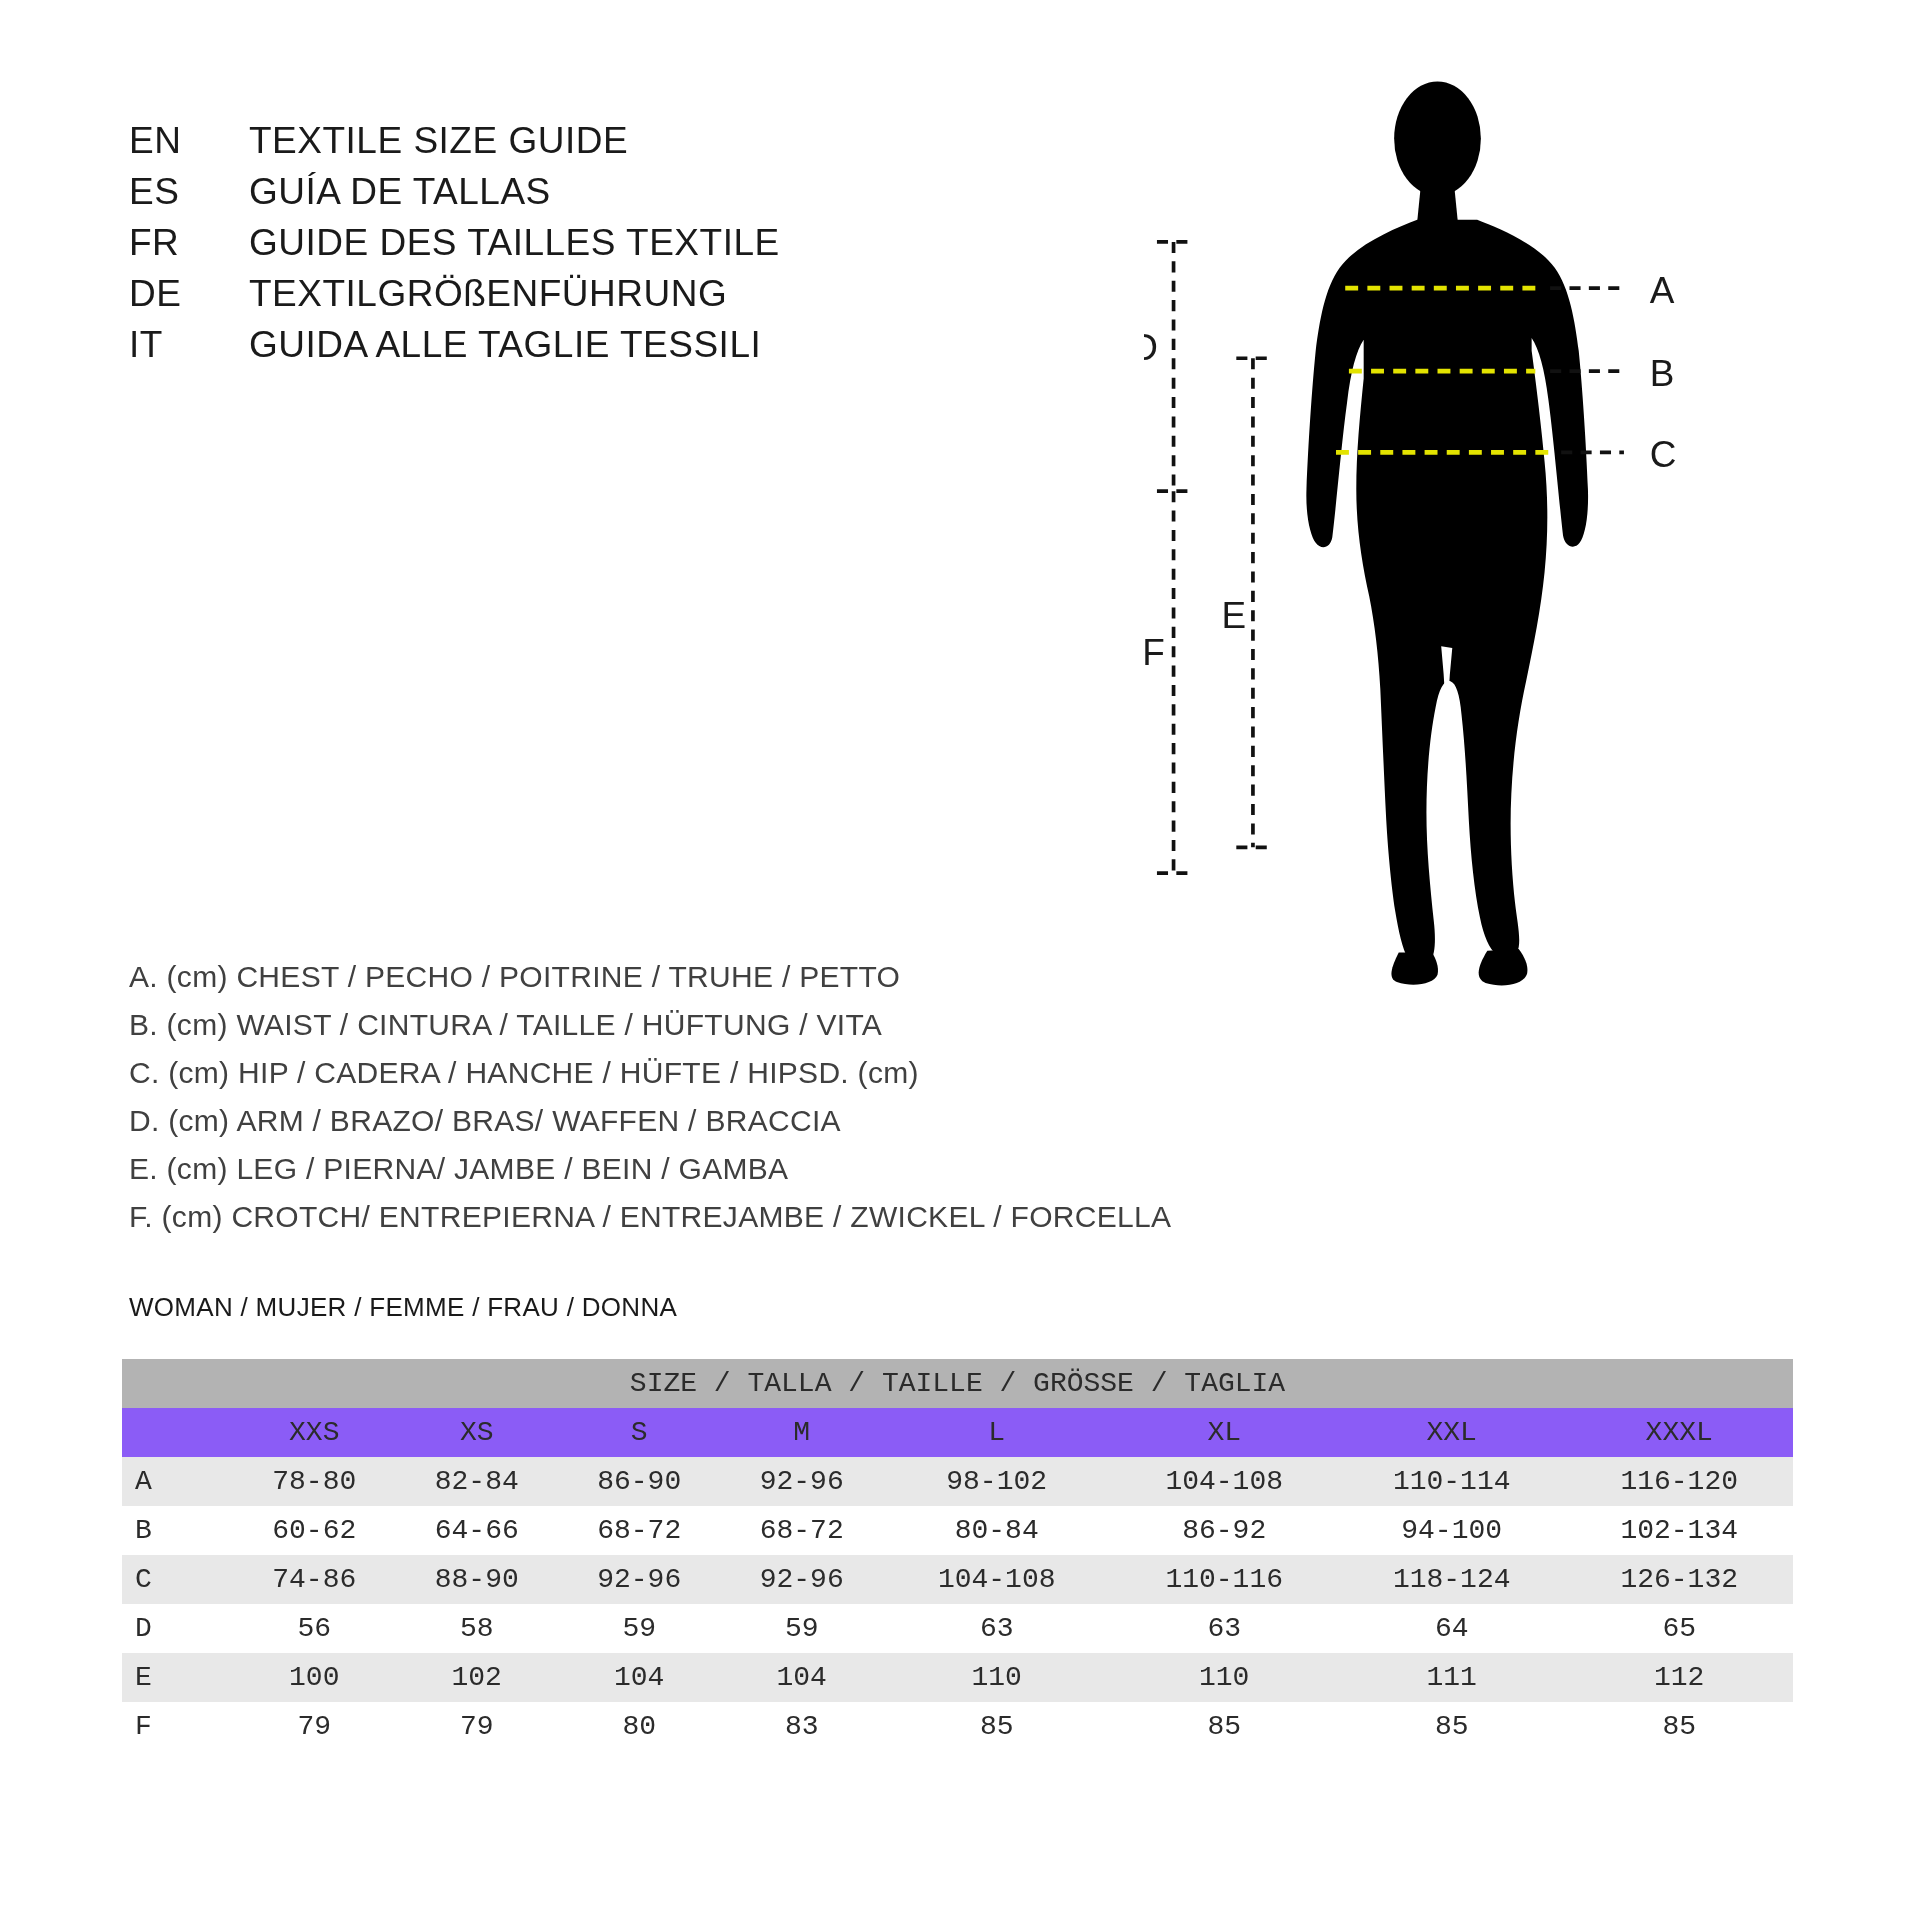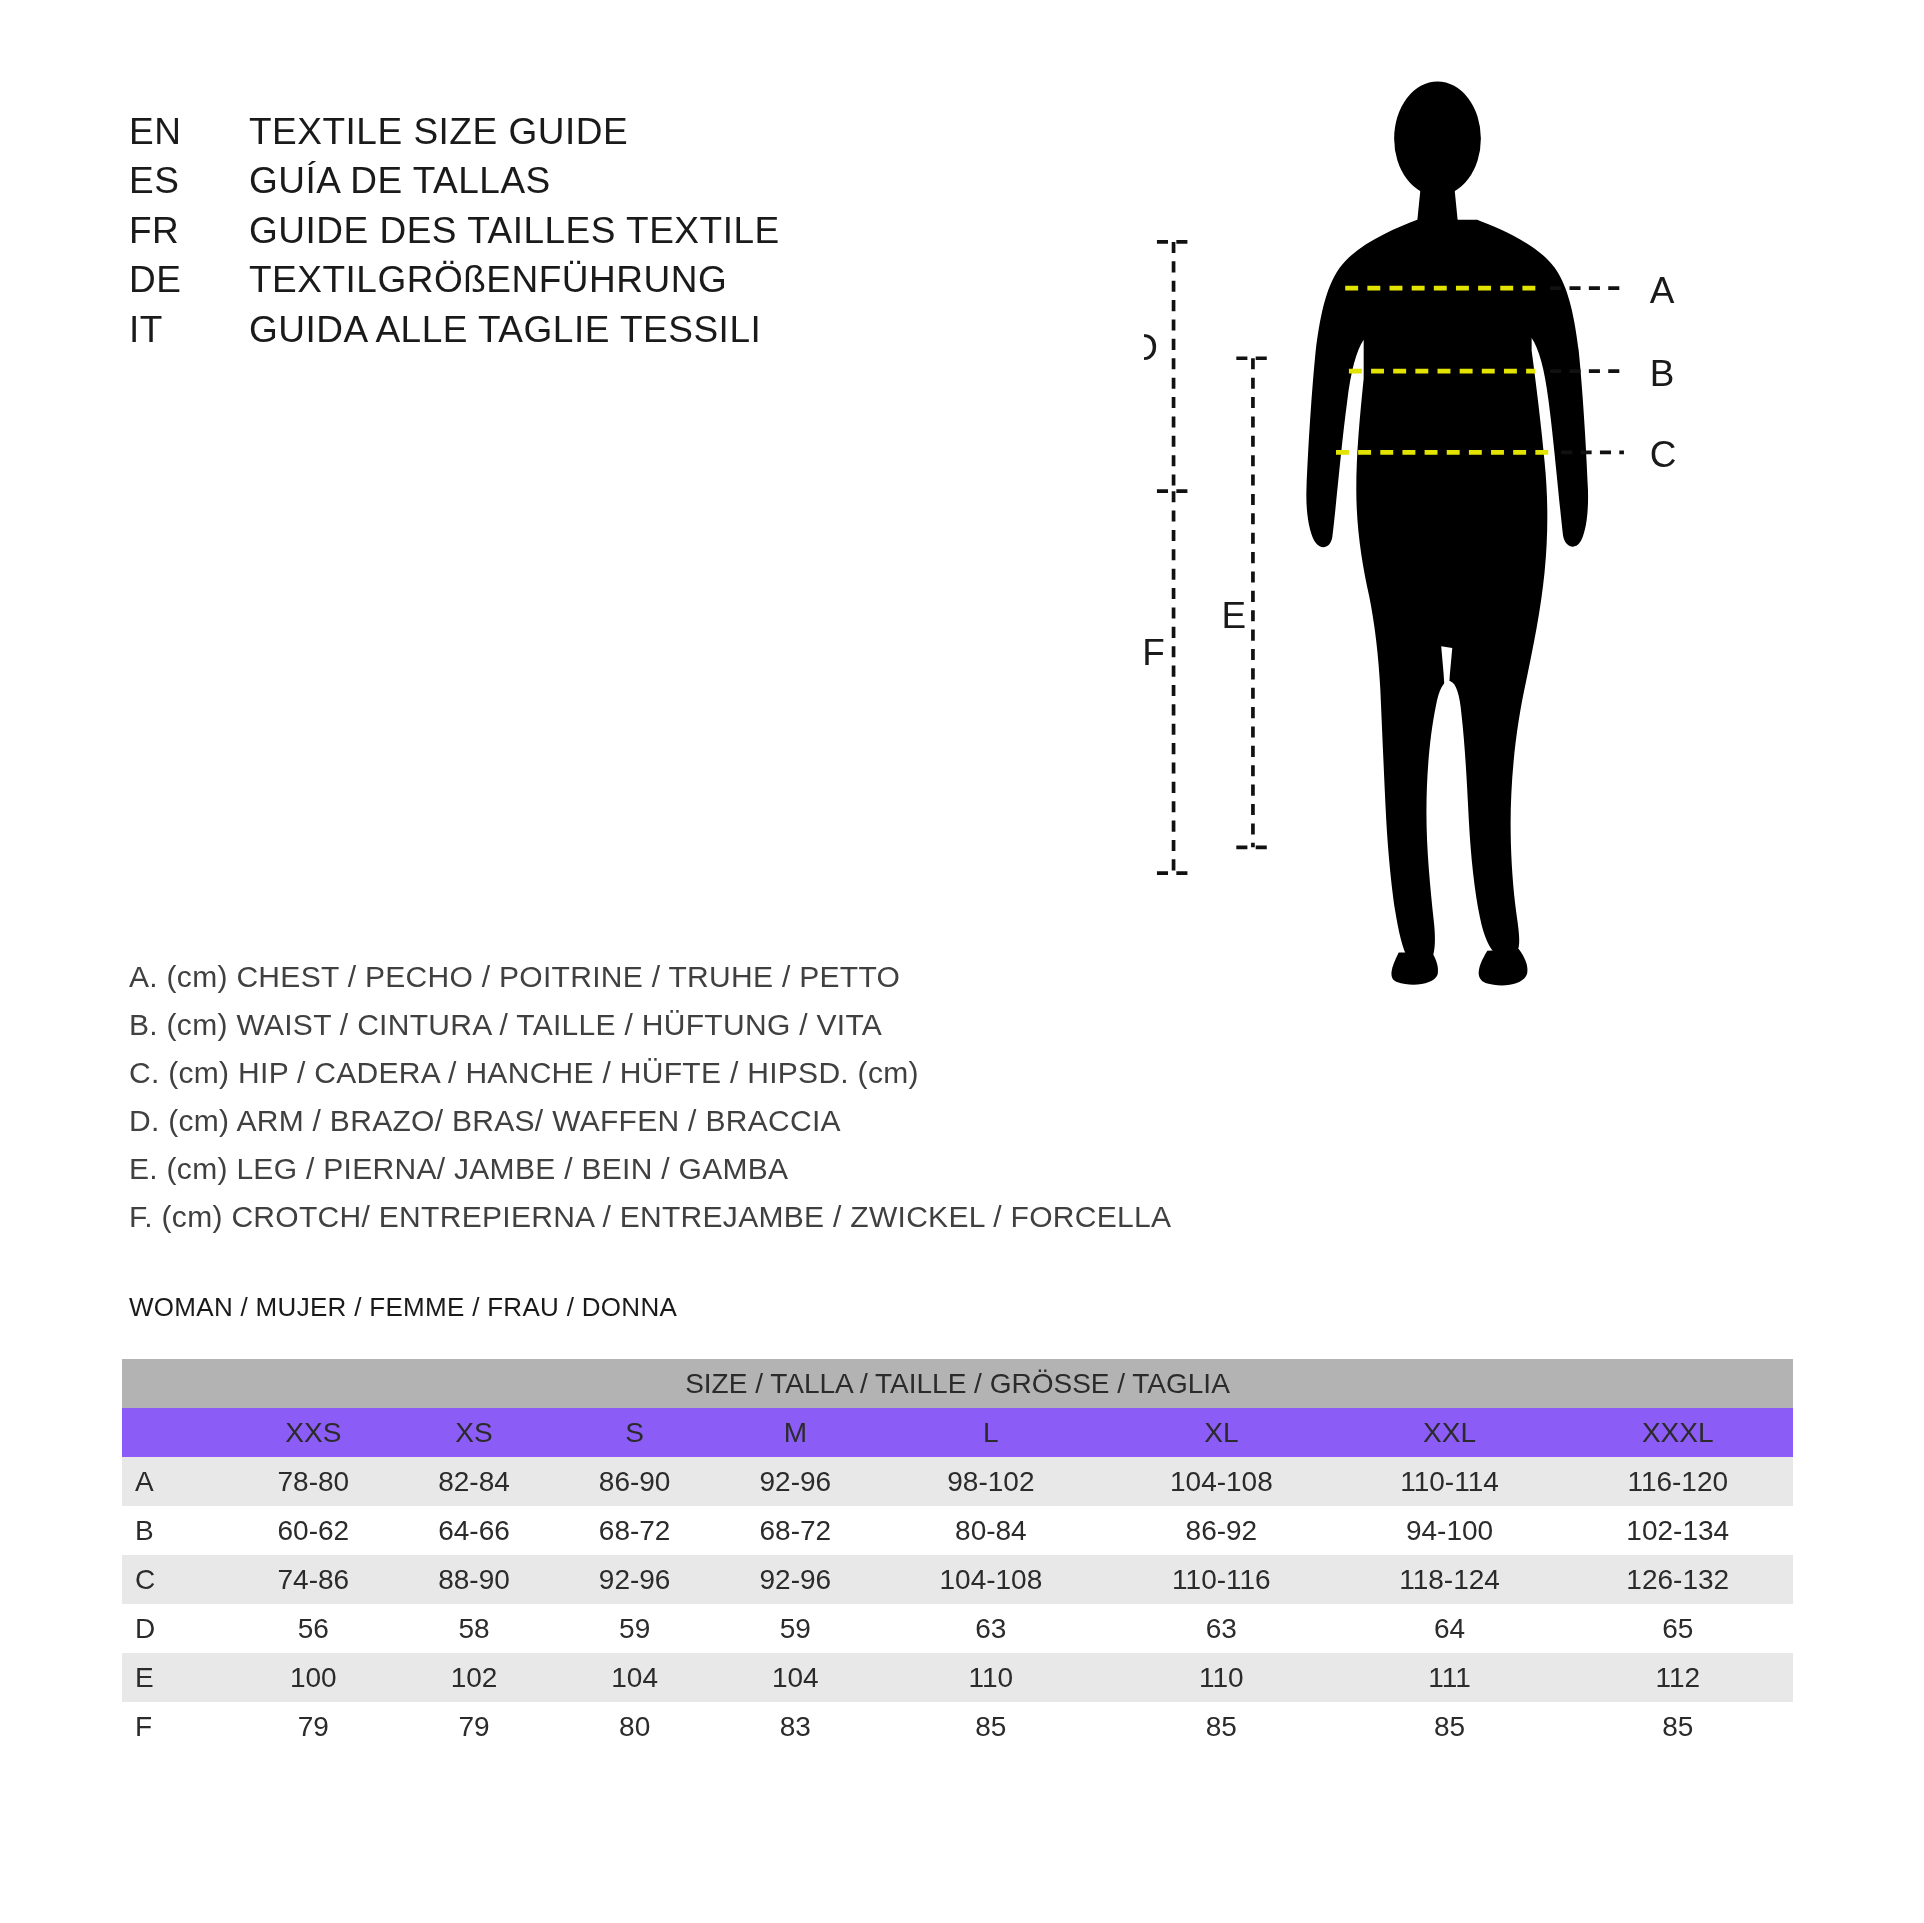--- a/index.html
+++ b/index.html
@@ -18,20 +18,21 @@
   #title-block {
     position: absolute;
     left: 129px;
     top: 111px;
     width: 831px;
   }
   .title-row {
     display: flex;
     align-items: baseline;
     margin-bottom: 7.4px;
+    margin-top: 9px;
   }
   .title-lang {
     width: 120px;
     font-size: 37px;
     letter-spacing: 0.5px;
     color: #1a1a1a;
   }
   .title-text {
     font-size: 37px;
     letter-spacing: 0.5px;
@@ -66,20 +67,21 @@
 
   
   #size-table {
     position: absolute;
     left: 122px;
     top: 1359px;
     width: 1671px;
     border-collapse: collapse;
     font-size: 28px;
     color: #2b2b2b;
+    font-family: Liberation Mono, monospace;
   }
   #size-table td, #size-table th {
     padding: 0;
     text-align: center;
     height: 49px;
     font-weight: normal;
   }
   #size-table .rowhead {
     text-align: left;
     padding-left: 13px;

